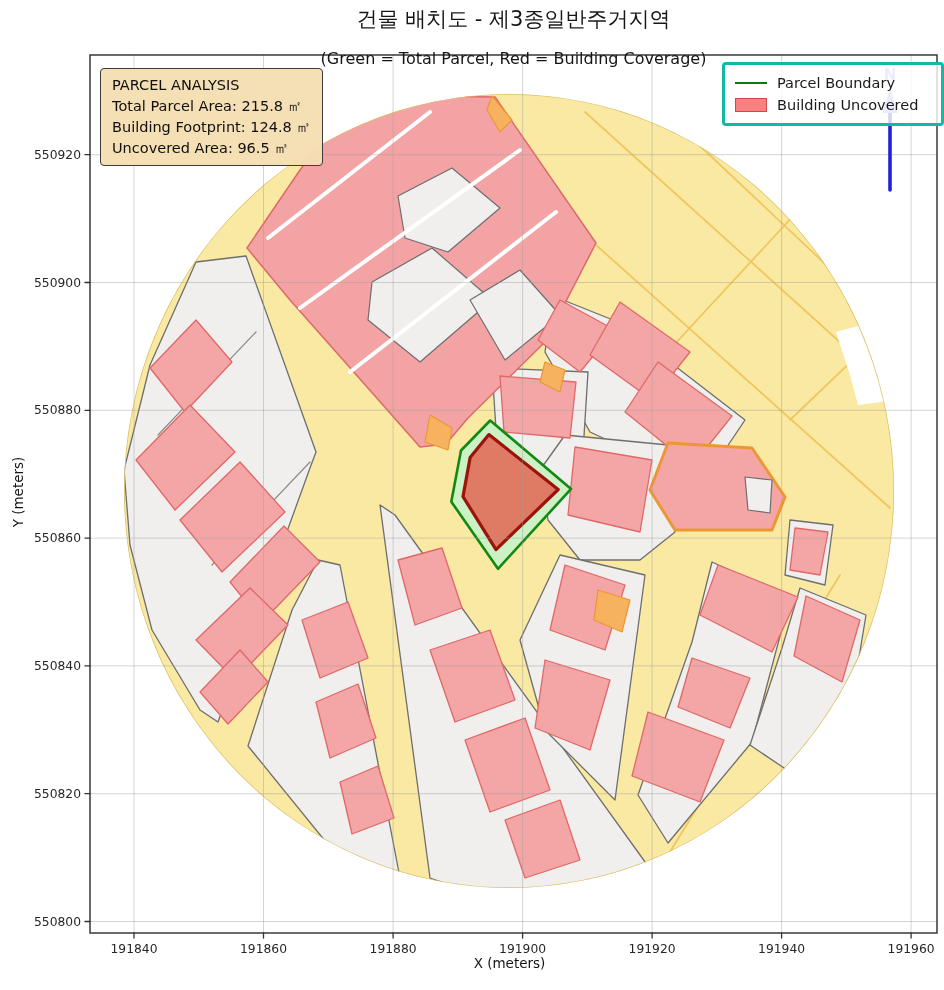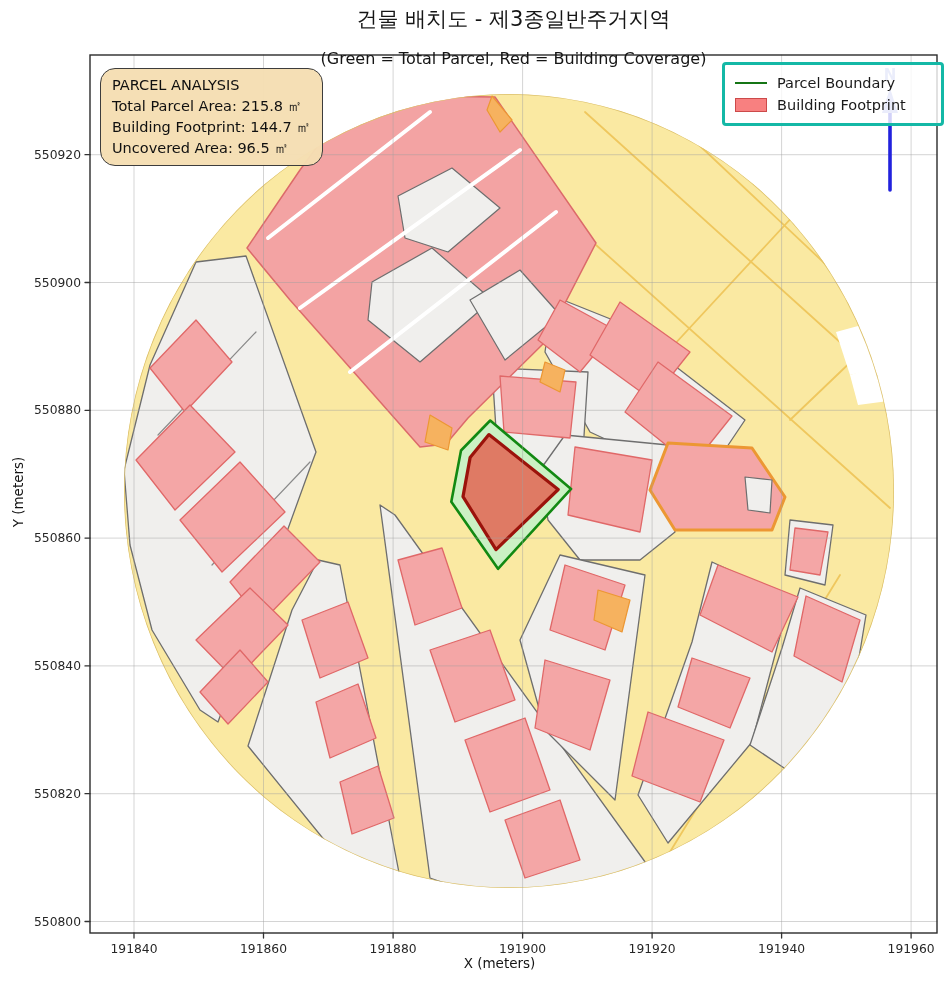--- a/index.html
+++ b/index.html
@@ -3,24 +3,24 @@
 <meta charset="utf-8">
 <style>
   html,body{margin:0;padding:0;background:#ffffff;}
   #figure{position:relative;width:944px;height:990px;background:#ffffff;overflow:hidden;
           font-family:"DejaVu Sans","Liberation Sans",sans-serif;color:#151515;}
   #map-svg{position:absolute;left:0;top:0;}
   .overlay{position:absolute;}
   #title-block{left:90px;top:8px;width:847px;text-align:center;line-height:23px;}
   #title-line1{font-size:21px;font-weight:500;}
   #title-line2{font-size:16px;font-weight:500;margin-top:16px;}
-  #xaxis-label{left:76px;top:955px;width:847px;text-align:center;font-size:13.5px;}
+  #xaxis-label{left:86px;top:955px;width:847px;text-align:center;font-size:13.5px;}
   #yaxis-label{left:18px;top:492px;font-size:13.5px;transform:translate(-50%,-50%) rotate(-90deg);white-space:nowrap;}
   #info-box{left:100px;top:68px;background:rgba(245,222,179,0.97);border:1.6px solid #3d3d3d;
-            border-radius:15px;padding:6px 11px;font-size:14.5px;line-height:21px;color:#101010;}
+            border-radius:4px;padding:6px 11px;font-size:14.5px;line-height:21px;color:#101010;}
   #legend-box{left:722px;top:62px;width:196px;background:rgba(255,255,255,0.8);border:3px solid #14b8a6;
               border-radius:4px;padding:7px 10px;font-size:14.5px;color:#1a1a1a;}
   .legend-row{display:flex;align-items:center;height:22px;}
   .legend-swatch-line{width:32px;height:0;border-top:2px solid #157515;margin-right:10px;flex:none;}
   .legend-swatch-patch{width:32px;height:14px;background:#F88080;border:1.4px solid #CC4A4A;margin-right:10px;flex:none;box-sizing:border-box;}
 </style>
 </head>
 <body>
 
 <div id="figure">
@@ -149,27 +149,27 @@
     <div id="title-line1">건물 배치도 - 제3종일반주거지역</div>
     <div id="title-line2">(Green = Total Parcel, Red = Building Coverage)</div>
   </div>
 
   <div class="overlay" id="xaxis-label">X (meters)</div>
   <div class="overlay" id="yaxis-label">Y (meters)</div>
 
   <div class="overlay" id="info-box">
     <div>PARCEL ANALYSIS</div>
     <div>Total Parcel Area: 215.8 ㎡</div>
-    <div>Building Footprint: 144.7 ㎡</div>
+    <div>Building Footprint: 124.8 ㎡</div>
     <div>Uncovered Area: 96.5 ㎡</div>
   </div>
 
   <div class="overlay" id="legend-box">
     <div class="legend-row">
       <span class="legend-swatch-line"></span>
       <span>Parcel Boundary</span>
     </div>
     <div class="legend-row">
       <span class="legend-swatch-patch"></span>
-      <span>Building Footprint</span>
+      <span>Building Uncovered</span>
     </div>
   </div>
 </div>
 
 </body></html>

